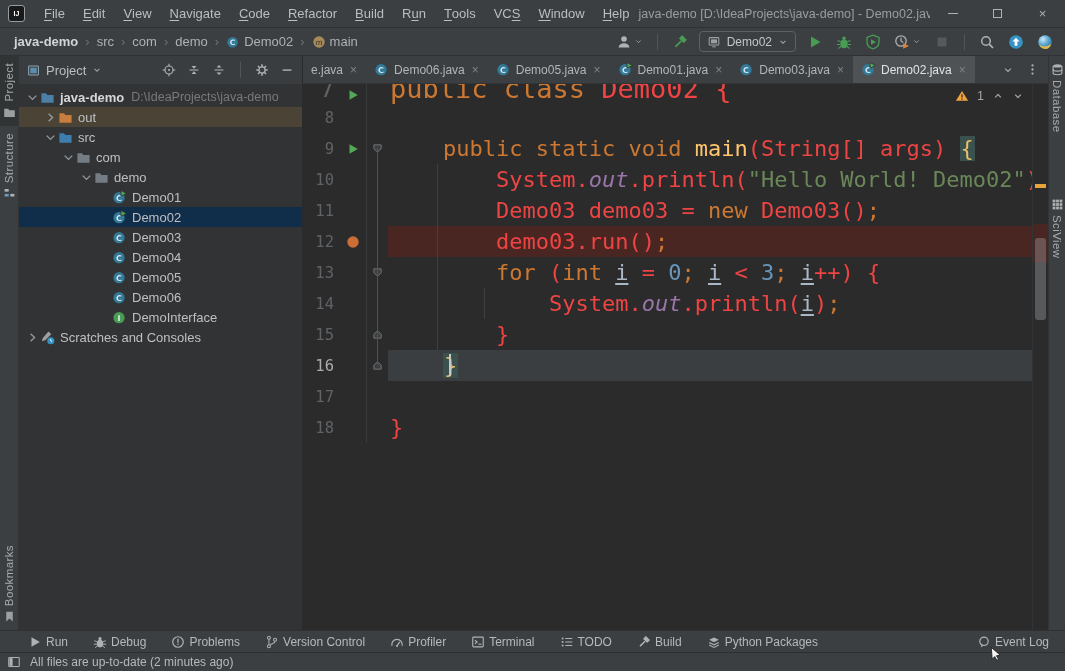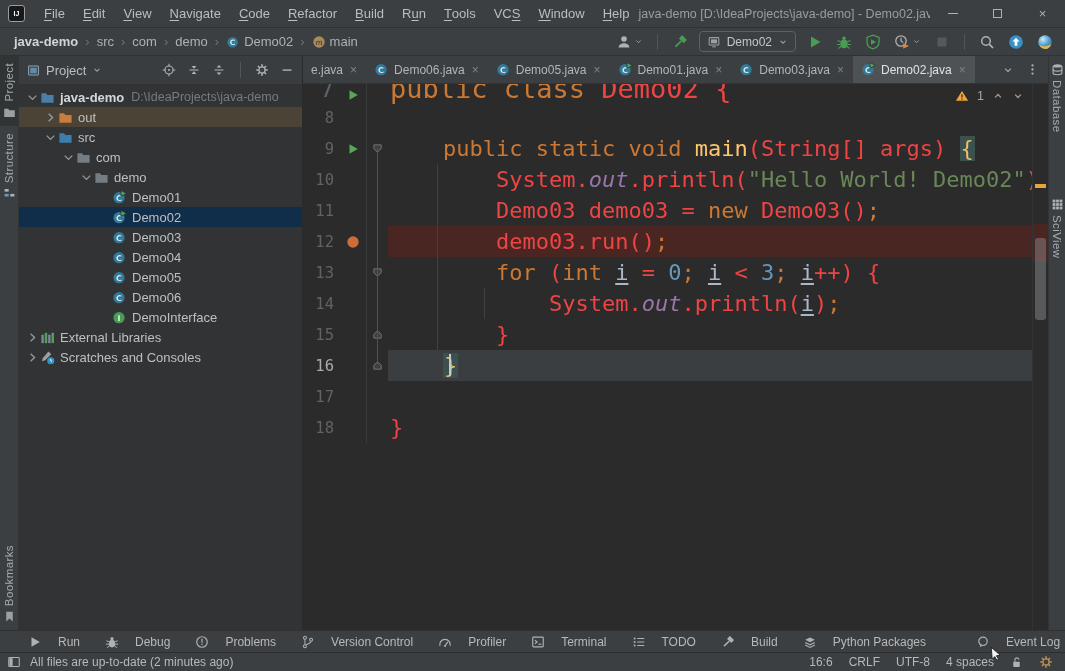--- a/index.html
+++ b/index.html
@@ -93,21 +93,21 @@
   .foldline{position:absolute;left:74px;top:64px;height:217px;width:1px;background:#505355}
   .caret{position:absolute;left:146px;top:270px;width:1.5px;height:22px;background:#c8c8c8}
   .estripe{width:16px;flex:none;position:relative;background:#2b2b2b;border-left:1px solid #313436}
   .mark-warn{position:absolute;left:2px;right:2px;top:100px;height:4px;background:#e8a33d}
   .mark-break{position:absolute;left:0;right:0;top:140px;height:38px;background:#4a2623}
   .thumb{position:absolute;left:2px;right:2px;top:154px;height:82px;background:rgba(170,174,177,.35);border-radius:3px}
   .inspect{position:absolute;top:5px;right:24px;display:flex;align-items:center;gap:8px;color:#a3a6a8;font-size:12.5px}
 
   
   .bbar{height:22px;display:flex;align-items:center;gap:25px;padding:0 16px 0 28px;background:#3c3f41;border-top:1px solid #2f3132;font-size:12px;color:#b6b8ba}
-  .bitem{display:flex;align-items:flex-start;gap:16px;cursor:default;white-space:nowrap}
+  .bitem{display:flex;align-items:flex-start;gap:4px;cursor:default;white-space:nowrap}
   .bspacer{flex:1}
   .sbar{height:19px;display:flex;align-items:center;gap:9px;padding:0 12px 0 7px;background:#3c3f41;border-top:1px solid #2c2e2f;font-size:12px;color:#b6b8ba}
   .sright{margin-left:auto;display:flex;align-items:center;gap:16px}
   .sright span{cursor:default}
   .cursorP{position:absolute;left:988px;top:646px;width:15px;height:15px;z-index:50;pointer-events:none}
 </style>
 </head>
 <body>
 
 <div class="app">
@@ -504,36 +504,20 @@
             <span class="tlab">DemoInterface</span>
           </div>
           <div class="trow" style="padding-left: 6px;">
             <span class="tchev">
               <svg viewBox="0 0 16 16">
                 <path d="M6 4l4.2 4L6 12" fill="none" stroke="#91989c" stroke-width="1.5"></path>
               </svg>
             </span>
             <span class="ico tico s15">
               <svg viewBox="0 0 16 16">
-                <rect x="1.5" y="5" width="2.6" height="9" fill="#7A8A91"></rect>
-                <rect x="5.1" y="3" width="2.6" height="11" fill="#55A05A"></rect>
-                <rect x="8.7" y="5" width="2.6" height="9" fill="#7A8A91"></rect>
-                <rect x="12.3" y="3" width="2.6" height="11" fill="#55A05A"></rect>
-              </svg>
-            </span>
-            <span class="tlab">External Libraries</span>
-          </div>
-          <div class="trow" style="padding-left: 6px;">
-            <span class="tchev">
-              <svg viewBox="0 0 16 16">
-                <path d="M6 4l4.2 4L6 12" fill="none" stroke="#91989c" stroke-width="1.5"></path>
-              </svg>
-            </span>
-            <span class="ico tico s15">
-              <svg viewBox="0 0 16 16">
                 <path d="M9 1.5l3 3-6.5 6.5L2 12l1-3.5z" fill="#9da0a2"></path>
                 <circle cx="11.5" cy="11.5" r="3.8" fill="#3592c4"></circle>
                 <path d="M11.5 9.5v2l1.4.9" fill="none" stroke="#fff"></path>
               </svg>
             </span>
             <span class="tlab">Scratches and Consoles</span>
           </div>
         </div>
     </aside>
 
@@ -936,38 +920,18 @@
     </div>
 
   <div class="sbar">
     <span class="ico s14" id="swico">
         <svg viewBox="0 0 16 16">
           <rect x="2" y="2.8" width="12" height="10.4" rx="1" fill="none" stroke="#afb1b3" stroke-width="1.2"></rect>
           <rect x="2.8" y="3.6" width="3.6" height="8.8" fill="#afb1b3"></rect>
         </svg>
       </span>
     <span class="smsg">All files are up-to-date (2 minutes ago)</span>
-    <div class="sright">
-      <span>16:6</span>
-      <span>CRLF</span>
-      <span>UTF-8</span>
-      <span>4 spaces</span>
-      <span class="ico s13" id="lockico">
-          <svg viewBox="0 0 16 16">
-            <rect x="4" y="7" width="8" height="6.5" rx="1" fill="#afb1b3"></rect>
-            <path d="M6 7V5a2.5 2.5 0 0 1 5-.3" fill="none" stroke="#afb1b3" stroke-width="1.4"></path>
-          </svg>
-        </span>
-      <span class="ico s14" id="gearico">
-          <svg viewBox="0 0 16 16">
-            <g stroke="#b8935a" stroke-width="1.8">
-              <path d="M8 1.5v13M1.5 8h13M3.4 3.4l9.2 9.2M12.6 3.4L3.4 12.6"></path>
-            </g>
-            <circle cx="8" cy="8" r="3.5" fill="#3c3f41" stroke="#b8935a" stroke-width="1.4"></circle>
-          </svg>
-        </span>
-    </div>
   </div>
 
   <div class="cursorP" id="cursorP"><svg viewBox="0 0 16 16">
         <path d="M3.5 1.5l9.5 8.2-4 .7 2.3 3.8-1.9 1-2.2-3.9-2.7 2.9z" fill="#f4f4f4" stroke="#1a1a1a" stroke-width="0.9"></path>
       </svg></div>
 </div>
 
 </body></html>

